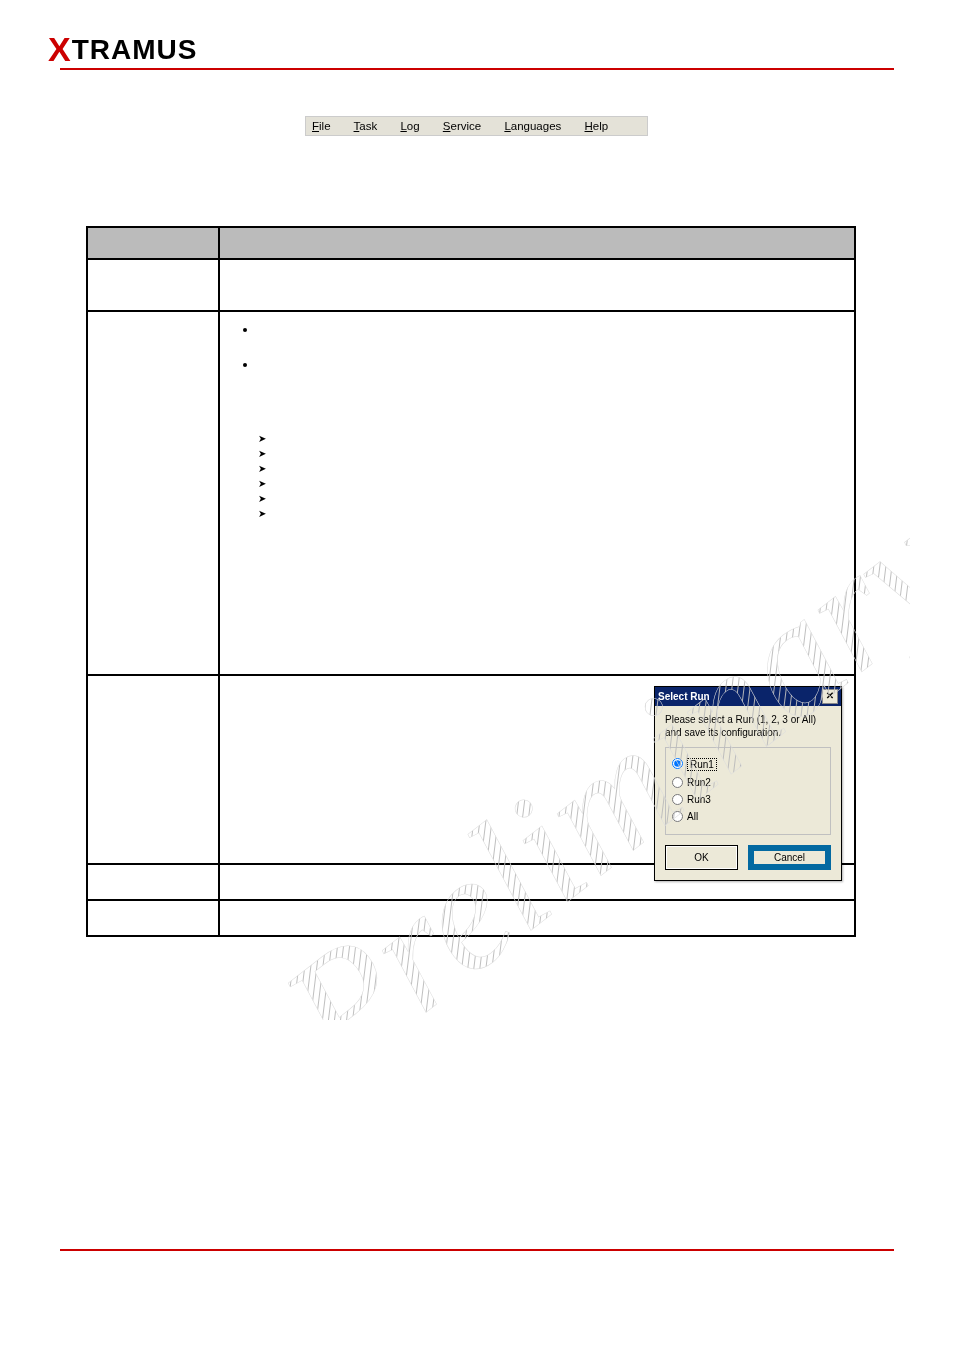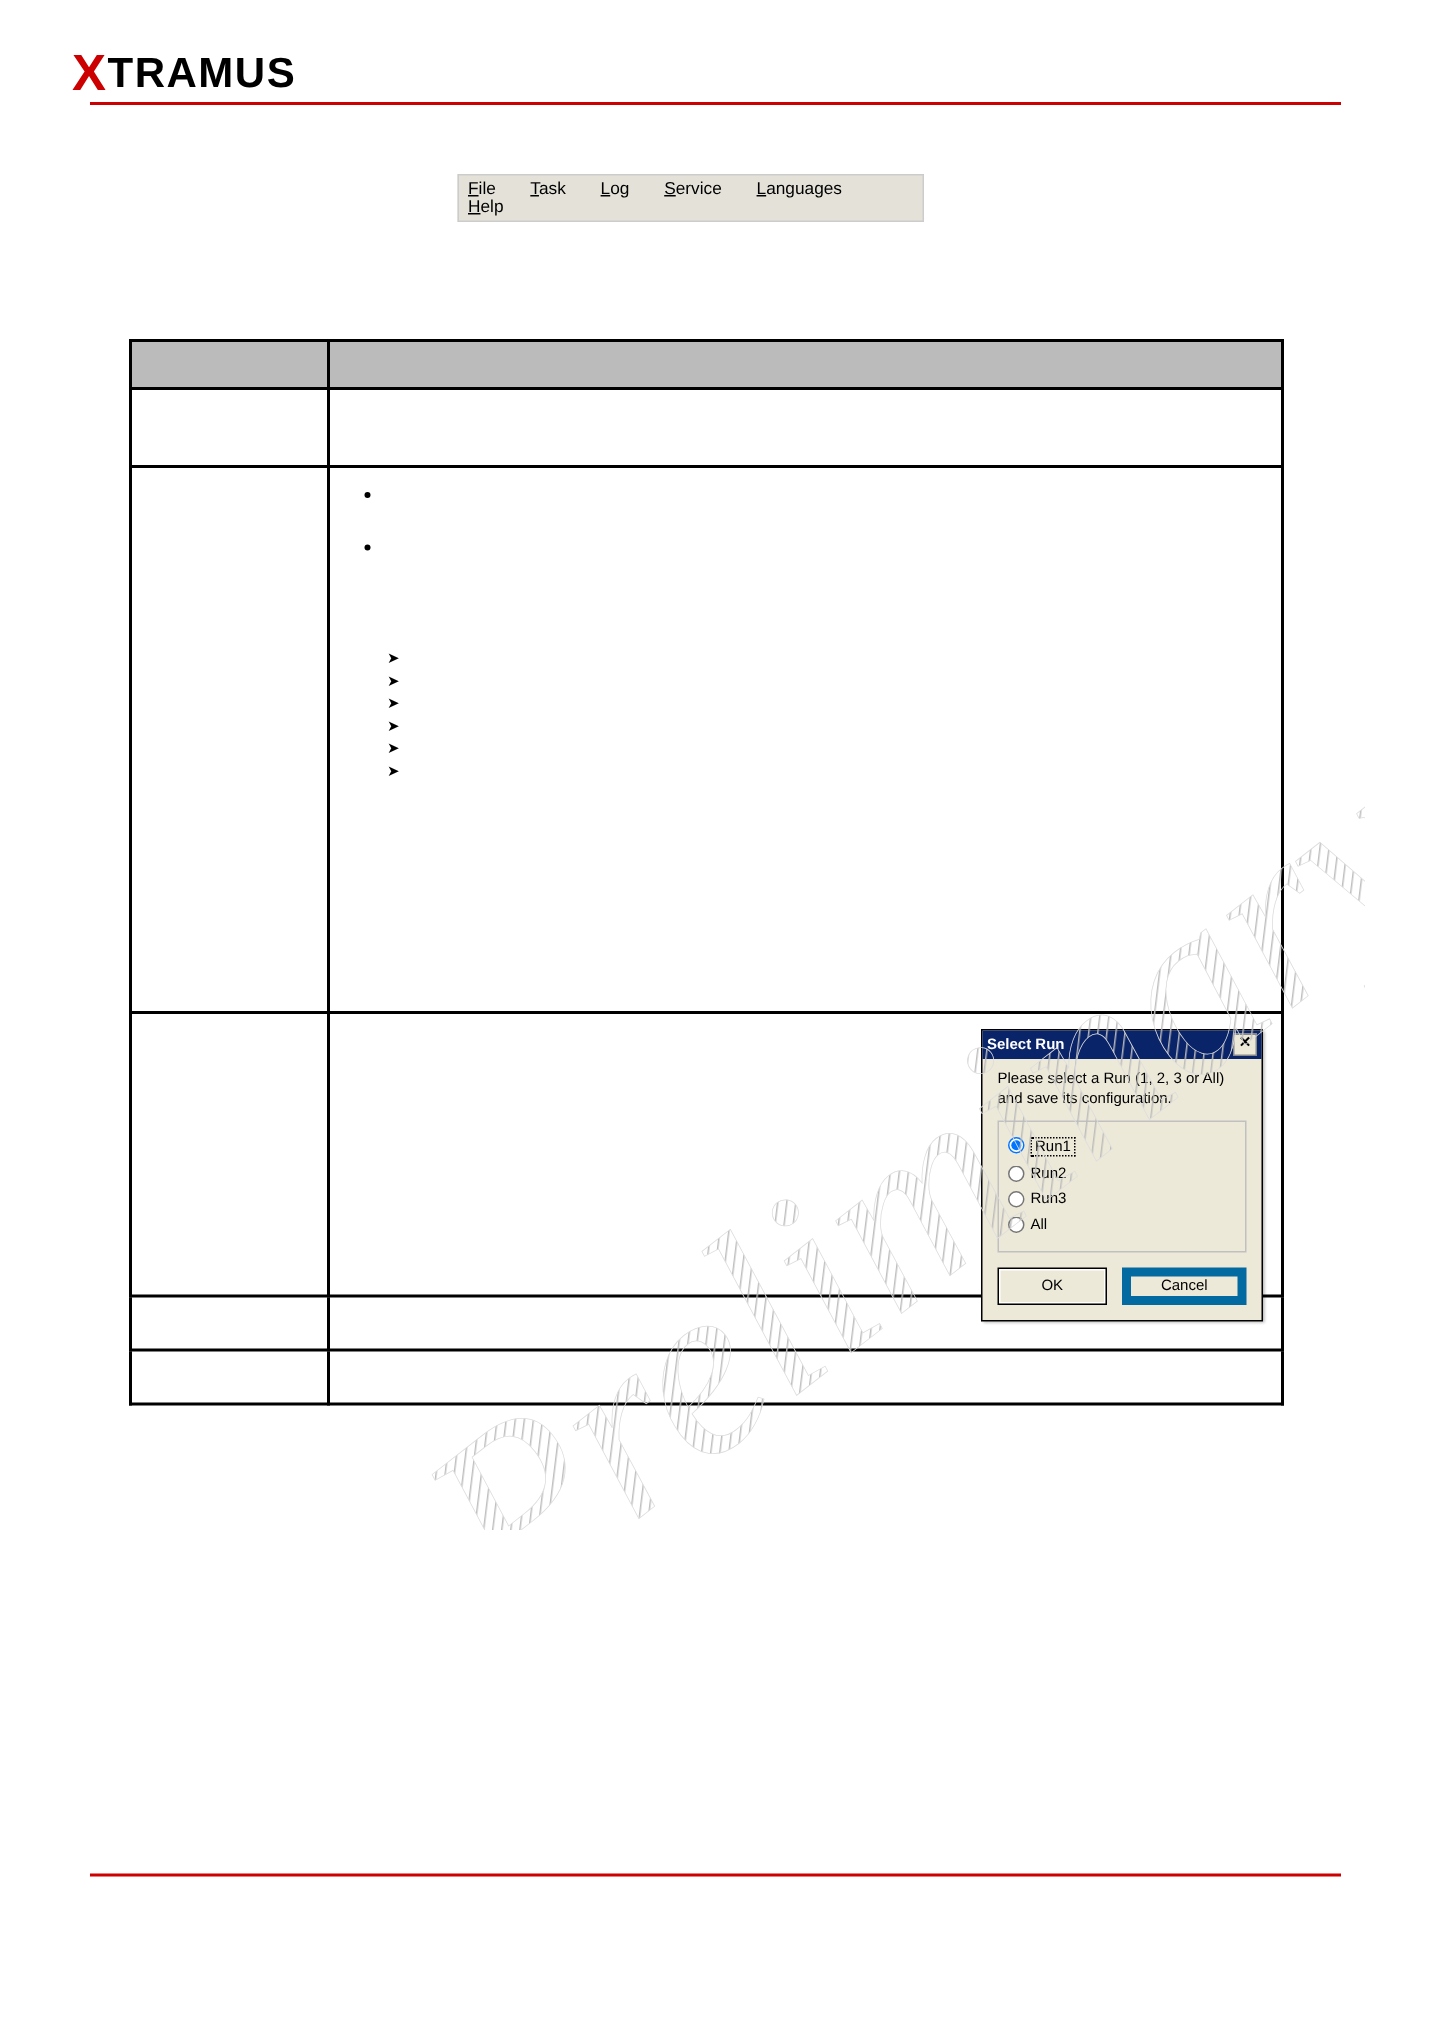--- a/index.html
+++ b/index.html
@@ -34,21 +34,21 @@
   position: absolute;
   top: 68px;
   left: 60px;
   right: 60px;
   border-top: 2px solid #c00;
 }
 .menubar-img {
   position: absolute;
   top: 116px;
   left: 305px;
-  width: 311px;
+  width: 343px;
   background: #e4e2d8;
   border: 1px solid #ccc;
   box-sizing: border-box;
   padding: 3px 6px;
   font-family: Verdana, sans-serif;
   font-size: 11.5px;
   color: #000;
 }
 .menubar-img span { margin-right: 10px; }
 .menubar-img span u { text-decoration: underline; }

